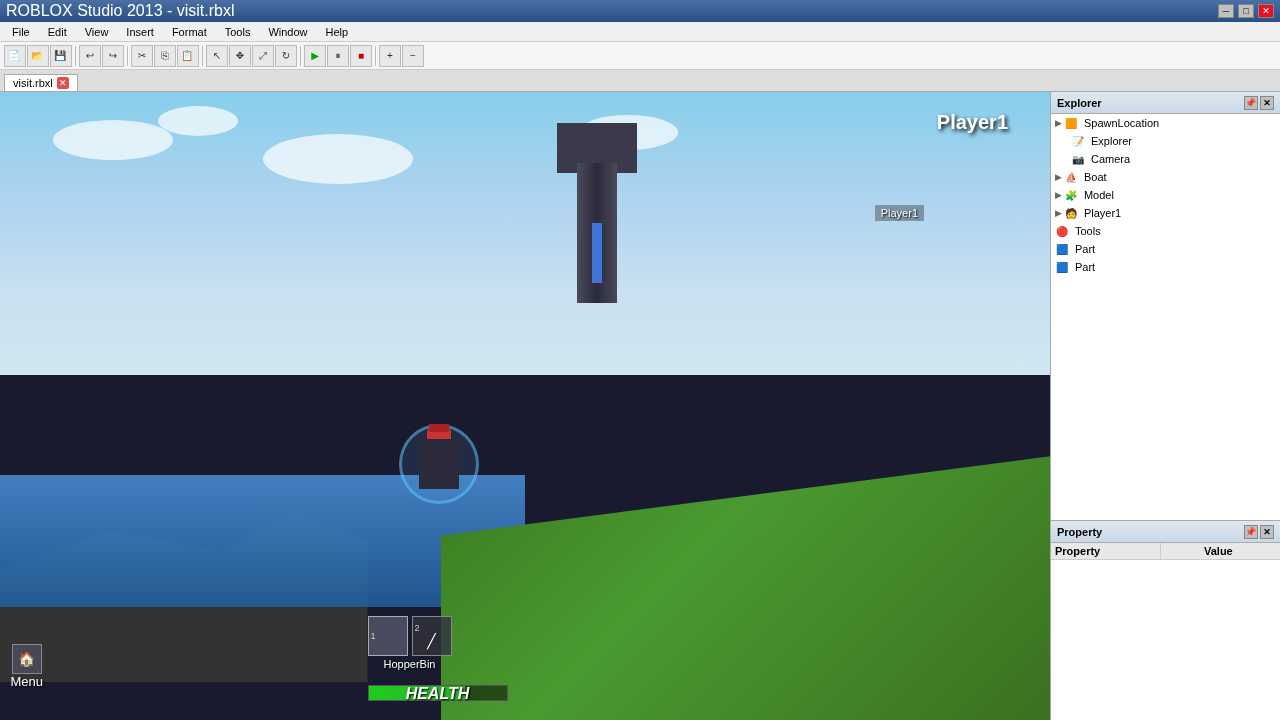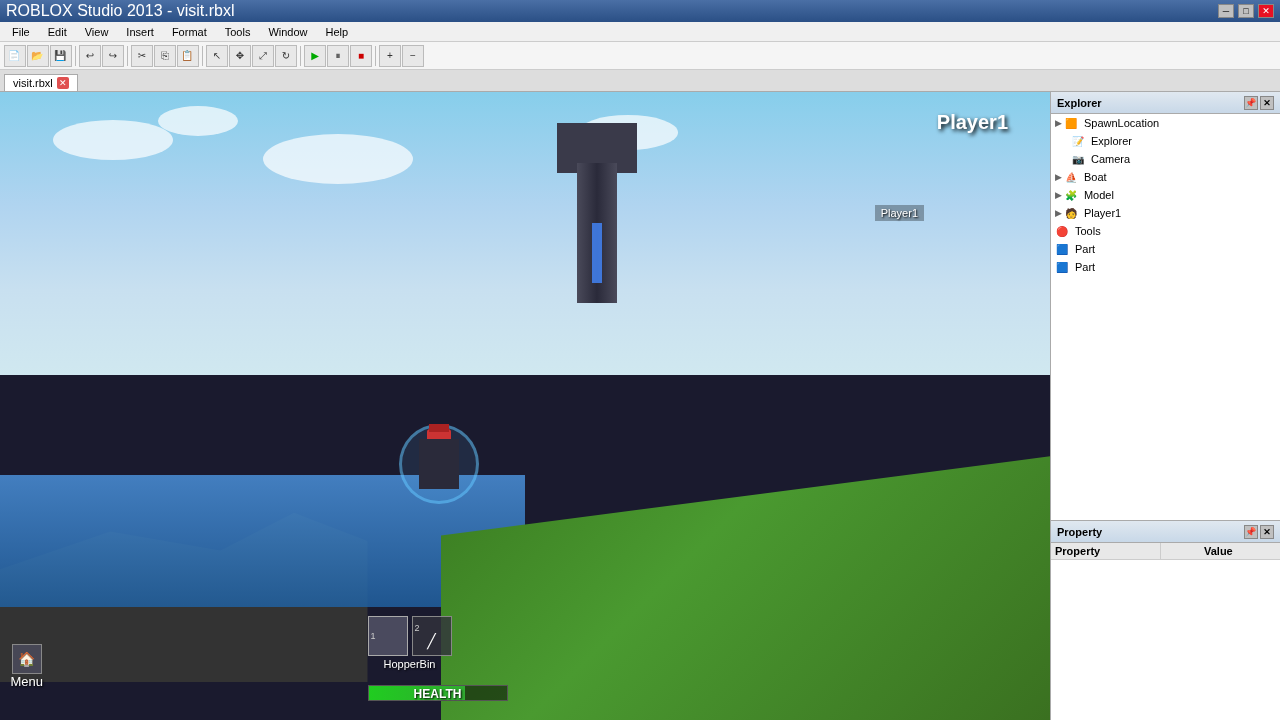--- a/index.html
+++ b/index.html
@@ -298,24 +298,25 @@
       width: 70%;
       height: 100%;
       background: linear-gradient(to right, #20cc20, #30aa30);
     }
     #health-label {
       position: absolute;
       width: 100%;
       text-align: center;
       top: 0;
       color: white;
-      font-size: 12px;
+      font-size: 16px;
       font-weight: bold;
       text-shadow: 1px 1px 2px black;
       line-height: 16px;
+      font-style: italic;
     }
 
     
     #menu-btn {
       position: absolute;
       bottom: 5%;
       left: 1%;
       display: flex;
       flex-direction: column;
       align-items: center;

